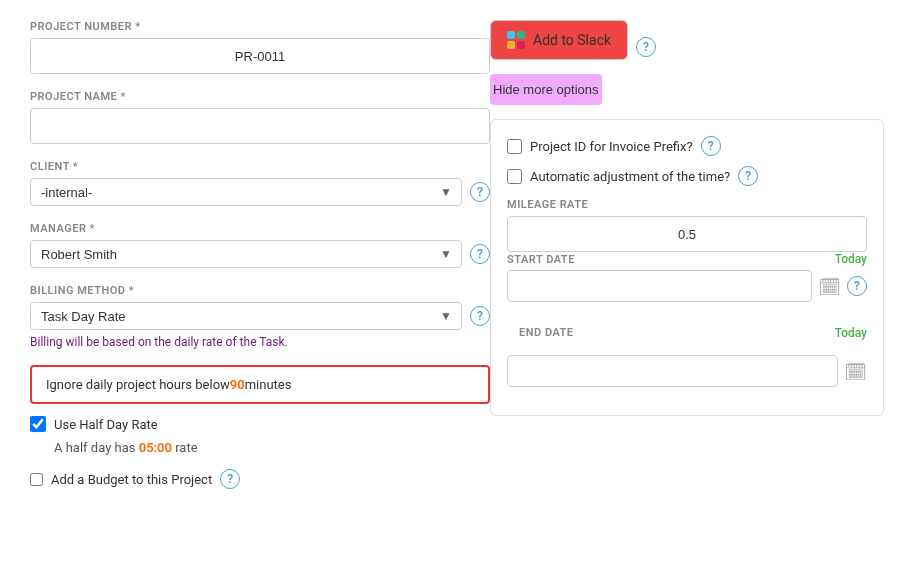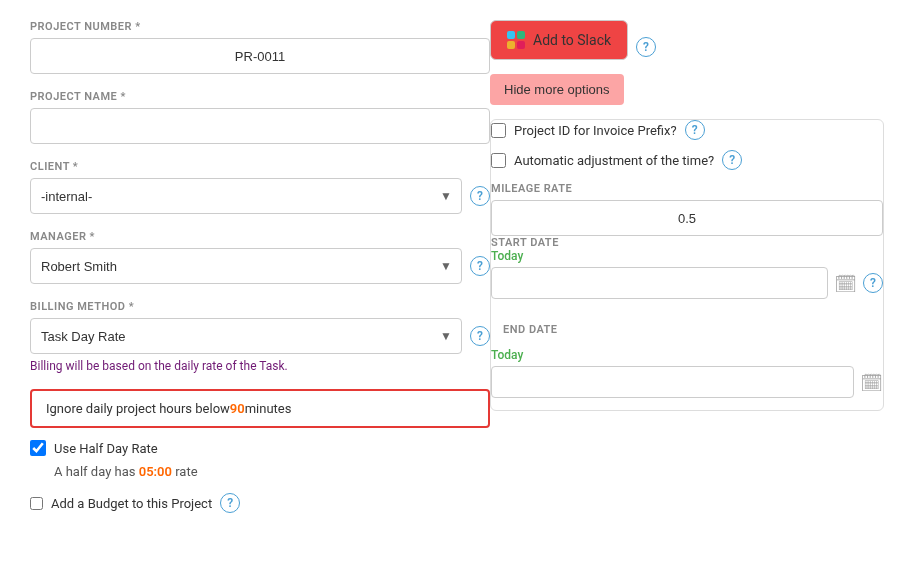--- a/index.html
+++ b/index.html
@@ -49,21 +49,21 @@
       gap: 8px;
     }
     .select-container {
       flex: 1;
       position: relative;
       display: flex;
       align-items: center;
     }
     .select-container select {
       width: 100%;
-      height: 36px;
+      height: 28px;
       border: 1px solid #ccc;
       border-radius: 4px;
       padding: 0 30px 0 10px;
       font-size: 13px;
       color: #333;
       background: #fff;
       appearance: none;
       -webkit-appearance: none;
       cursor: pointer;
     }
@@ -171,32 +171,33 @@
     }
     .slack-cell-1 { background: #36c5f0; border-radius: 2px; }
     .slack-cell-2 { background: #2eb67d; border-radius: 2px; }
     .slack-cell-3 { background: #ecb22e; border-radius: 2px; }
     .slack-cell-4 { background: #e01e5a; border-radius: 2px; }
     .slack-label {
       font-size: 14px;
       color: #333;
     }
     .hide-options-btn {
-      background: #fca5a5;
+      background: #f0abfc;
       border: none;
       border-radius: 4px;
-      padding: 8px 14px;
+      padding: 8px 3px;
       font-size: 13px;
       color: #333;
       cursor: pointer;
       margin-bottom: 14px;
     }
     .options-panel {
       border: 1px solid #ddd;
       border-radius: 6px;
+      padding: 16px;
     }
     .option-checkbox-row {
       display: flex;
       align-items: center;
       gap: 8px;
       margin-bottom: 10px;
     }
     .option-checkbox-row input[type="checkbox"] {
       width: 15px;
       height: 15px;
@@ -214,23 +215,22 @@
       width: 100%;
       height: 34px;
       border: 1px solid #ccc;
       border-radius: 4px;
       padding: 0 10px;
       font-size: 13px;
     }
     .date-row {
       display: flex;
       justify-content: space-between;
-      align-items: flex-start;
+      align-items: center;
       margin-bottom: 4px;
-      flex-direction: column;
     }
     .date-today {
       color: #4caf50;
       font-size: 12px;
       font-weight: 500;
     }
     .date-input-wrapper {
       display: flex;
       align-items: center;
       gap: 6px;

